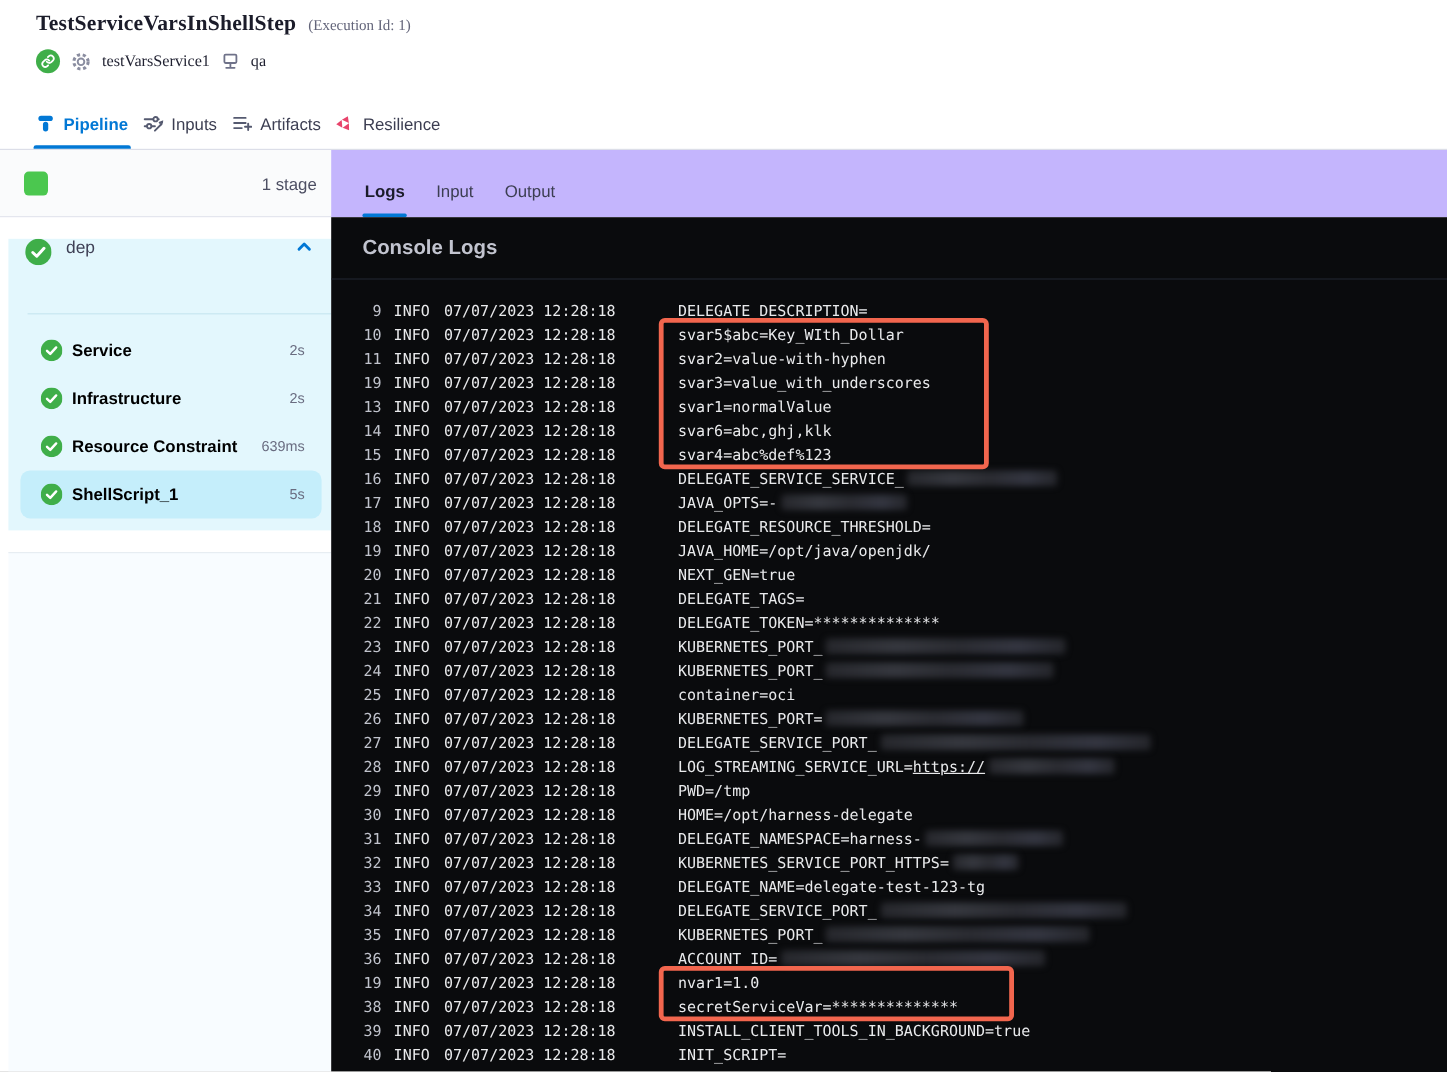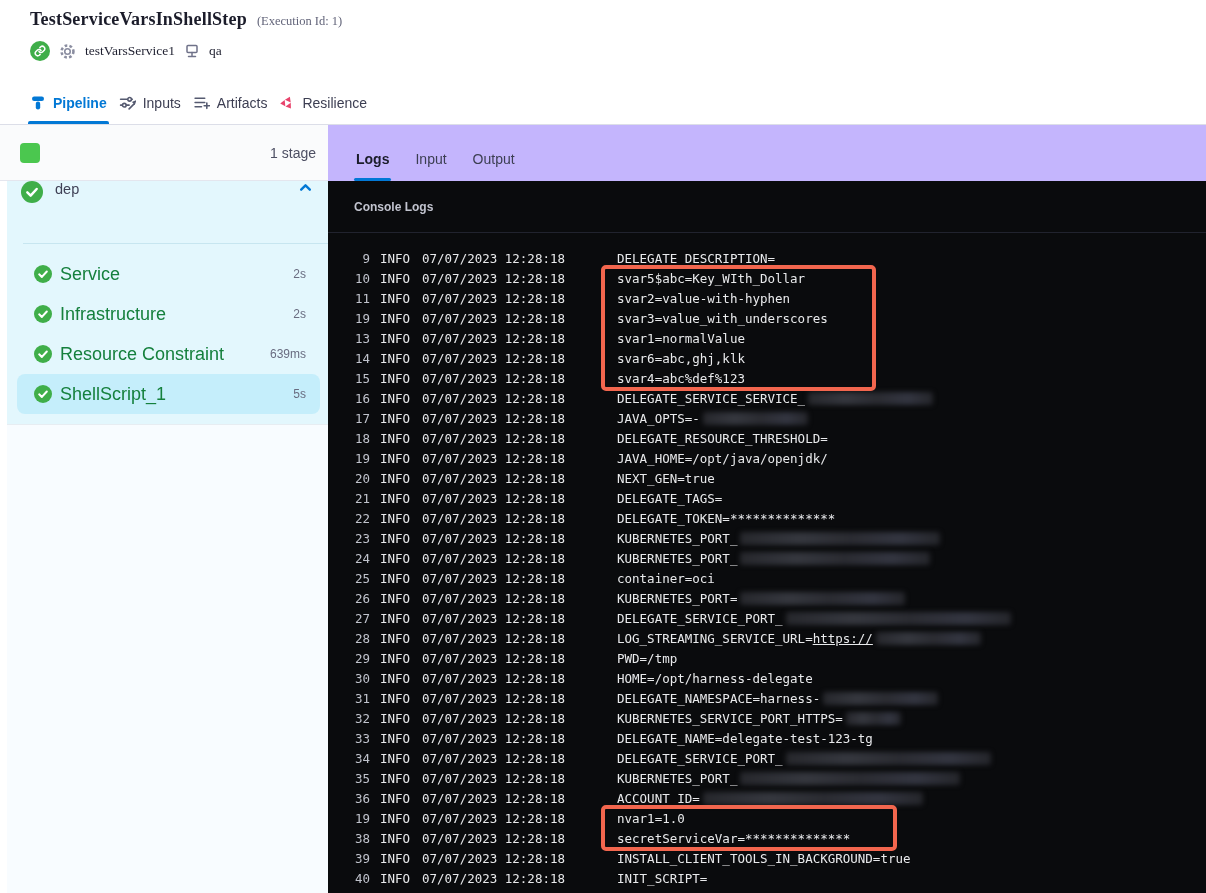--- a/index.html
+++ b/index.html
@@ -21,45 +21,45 @@
   .meta-row .plain-ic { display:flex; align-items:center; }
 
   
   .tabbar { height:44px; display:flex; align-items:stretch; padding-left:30px; gap:12px; border-bottom:1px solid #dcdee8; background:#fff; }
   .tab { display:flex; align-items:center; gap:7px; font-size:14px; color:#3c3e52; position:relative; cursor:pointer; }
   .tab.active { color:var(--accent); font-weight:700; }
   .tab.active::after { content:""; position:absolute; left:-2px; right:-2px; bottom:0; height:3px; background:var(--accent); border-radius:2px 2px 0 0; }
 
   
   .main { display:flex; height:768px; }
-  .sidebar { width:328px; background:#fff; display:flex; flex-direction:column; }
+  .sidebar { width:276px; background:#fff; display:flex; flex-direction:column;gap:18px; }
   .stage-header { height:56px; background:#fafbfc; display:flex; align-items:center; padding:0 12px 0 20px; border-bottom:1px solid #e4e6ee; }
   .stage-square { width:20px; height:20px; border-radius:4px; background:var(--green-square); cursor:pointer; }
   .stage-count { margin-left:auto; font-size:14px; color:#4d4f63; }
   .stage-group { background:var(--group-bg); margin-left:7px; padding-bottom:10px; }
   .group-row { height:62px; display:flex; padding:0 16px 0 14px; cursor:pointer; }
   .group-row .glabel { margin-left:12px; font-size:14.5px; color:#3f4156; }
   .group-row .chev { margin-left:auto; display:flex; }
   .group-divider { height:1px; background:#c7e6f0; margin-left:16px; }
   .steps { list-style:none; margin:10px 8px 0 10px; padding:0; }
   .step { height:40px; display:flex; align-items:center; padding:0 14px 0 17px; border-radius:8px; cursor:pointer; }
   .step.selected { background:var(--sel-bg); }
-  .step .slabel { margin-left:8px; font-size:18px; color:#15803d; }
+  .step .slabel { margin-left:8px; font-size:14px; color:#000000;font-weight:bold; }
   .step .sdur { margin-left:auto; font-size:12px; color:#696c80; }
   .sidebar-rest { flex:1; background:#f8fcff; margin-left:7px; border-top:1px solid #e7edf2; }
 
   
   .logpanel { flex:1; display:flex; flex-direction:column; min-width:0; }
   .logtabs { height:56px; display:flex; align-items:flex-end; padding-left:28px; gap:26px; background:#c4b5fd; }
   .logtab { padding-bottom:14px; font-size:14px; color:#3c3e52; position:relative; cursor:pointer; }
   .logtab.active { font-weight:700; color:#1b1c2a; }
   .logtab.active::after { content:""; position:absolute; left:-2px; right:-2px; bottom:0; height:3px; background:var(--accent); border-radius:2px; }
 
   .console { flex:1; background:var(--console-bg); position:relative; overflow:hidden; }
-  .console-header { height:52px; display:flex; align-items:center; padding-left:26px; border-bottom:1px solid #21232e; font-weight:700; font-size:12px; color:#c2c4cf; }
+  .console-header { height:52px; display:flex; align-items:center; padding-left:26px; border-bottom:1px solid #21232e; font-weight:700; font-size:17px; color:#c2c4cf; }
   .loglines { padding-top:15px; font-family:"DejaVu Sans Mono", monospace; font-size:12.5px; color:#e9eaec; }
   .logline { height:20px; display:flex; align-items:center; white-space:pre; }
   .col-num { width:42px; text-align:right; color:#c0c3cc; }
   .col-level { width:34px; margin-left:10px; }
   .col-time { width:145px; margin-left:8px; }
   .col-msg { margin-left:50px; display:flex; align-items:center; }
   .redact { display:inline-block; height:13px; border-radius:3px; margin-left:3px;
             background:linear-gradient(90deg,#26272c,#35373e 30%,#2a2b31 55%,#333540 80%,#24252a); filter:blur(2.5px); }
   .loglink { text-decoration:underline; }
   .hlbox { position:absolute; left:273px; border:4px solid var(--hl); border-radius:5px; pointer-events:none; }

